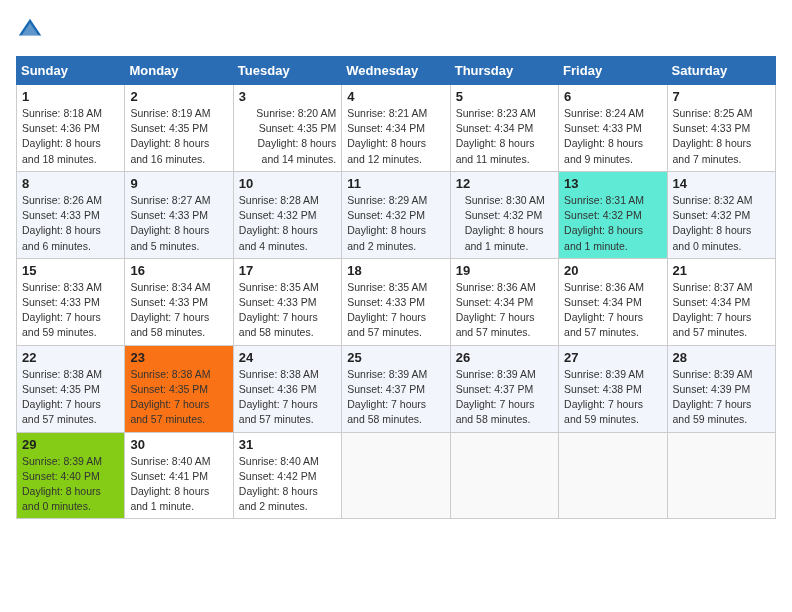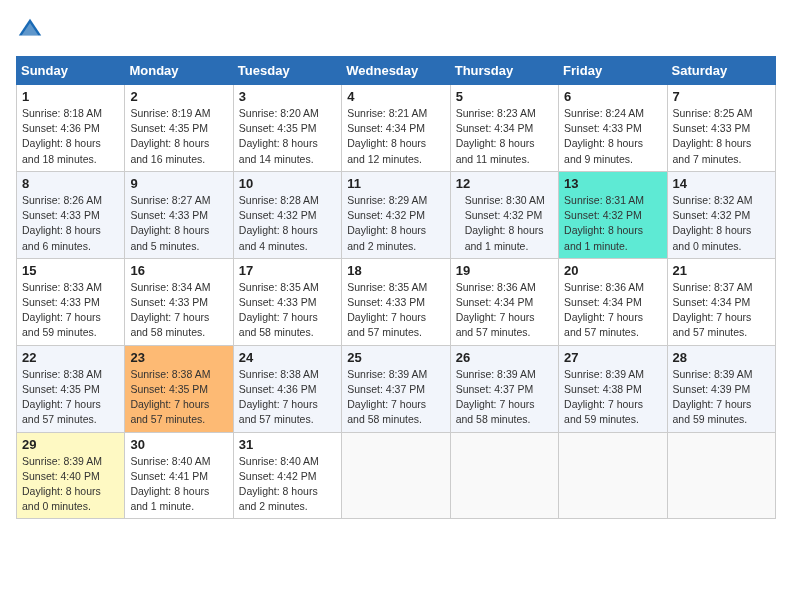--- a/index.html
+++ b/index.html
@@ -126,21 +126,21 @@
 Daylight: 8 hours and 18 minutes.</div>
         </td>
         <td style="background: rgb(255, 255, 255);">
           <span class="day-num">2</span>
           <div class="day-info" style="white-space: pre-line;">Sunrise: 8:19 AM
 Sunset: 4:35 PM
 Daylight: 8 hours and 16 minutes.</div>
         </td>
         <td style="background: rgb(255, 255, 255);">
           <span class="day-num">3</span>
-          <div class="day-info" style="white-space: pre-line;">Sunrise: 8:20 AM
+          <div class="day-info" style="white-space: pre-line; text-align: right;">Sunrise: 8:20 AM
 Sunset: 4:35 PM
 Daylight: 8 hours and 14 minutes.</div>
         </td>
         <td style="background: rgb(255, 255, 255);">
           <span class="day-num">4</span>
           <div class="day-info" style="white-space: pre-line;">Sunrise: 8:21 AM
 Sunset: 4:34 PM
 Daylight: 8 hours and 12 minutes.</div>
         </td>
         <td style="background: rgb(255, 255, 255);">
@@ -250,21 +250,21 @@
 Daylight: 7 hours and 57 minutes.</div>
         </td>
       </tr>
       <tr>
         <td style="background: rgb(242, 245, 251);">
           <span class="day-num">22</span>
           <div class="day-info" style="white-space: pre-line;">Sunrise: 8:38 AM
 Sunset: 4:35 PM
 Daylight: 7 hours and 57 minutes.</div>
         </td>
-        <td style="background: #fdba74;">
+        <td style="background: #f97316;">
           <span class="day-num">23</span>
           <div class="day-info" style="white-space: pre-line;">Sunrise: 8:38 AM
 Sunset: 4:35 PM
 Daylight: 7 hours and 57 minutes.</div>
         </td>
         <td style="background: rgb(242, 245, 251);">
           <span class="day-num">24</span>
           <div class="day-info" style="white-space: pre-line;">Sunrise: 8:38 AM
 Sunset: 4:36 PM
 Daylight: 7 hours and 57 minutes.</div>
@@ -288,21 +288,21 @@
 Daylight: 7 hours and 59 minutes.</div>
         </td>
         <td style="background: rgb(242, 245, 251);">
           <span class="day-num">28</span>
           <div class="day-info" style="white-space: pre-line;">Sunrise: 8:39 AM
 Sunset: 4:39 PM
 Daylight: 7 hours and 59 minutes.</div>
         </td>
       </tr>
       <tr>
-        <td style="background: #fef9c3;">
+        <td style="background: #84cc16;">
           <span class="day-num">29</span>
           <div class="day-info" style="white-space: pre-line;">Sunrise: 8:39 AM
 Sunset: 4:40 PM
 Daylight: 8 hours and 0 minutes.</div>
         </td>
         <td style="background: rgb(255, 255, 255);">
           <span class="day-num">30</span>
           <div class="day-info" style="white-space: pre-line;">Sunrise: 8:40 AM
 Sunset: 4:41 PM
 Daylight: 8 hours and 1 minute.</div>

